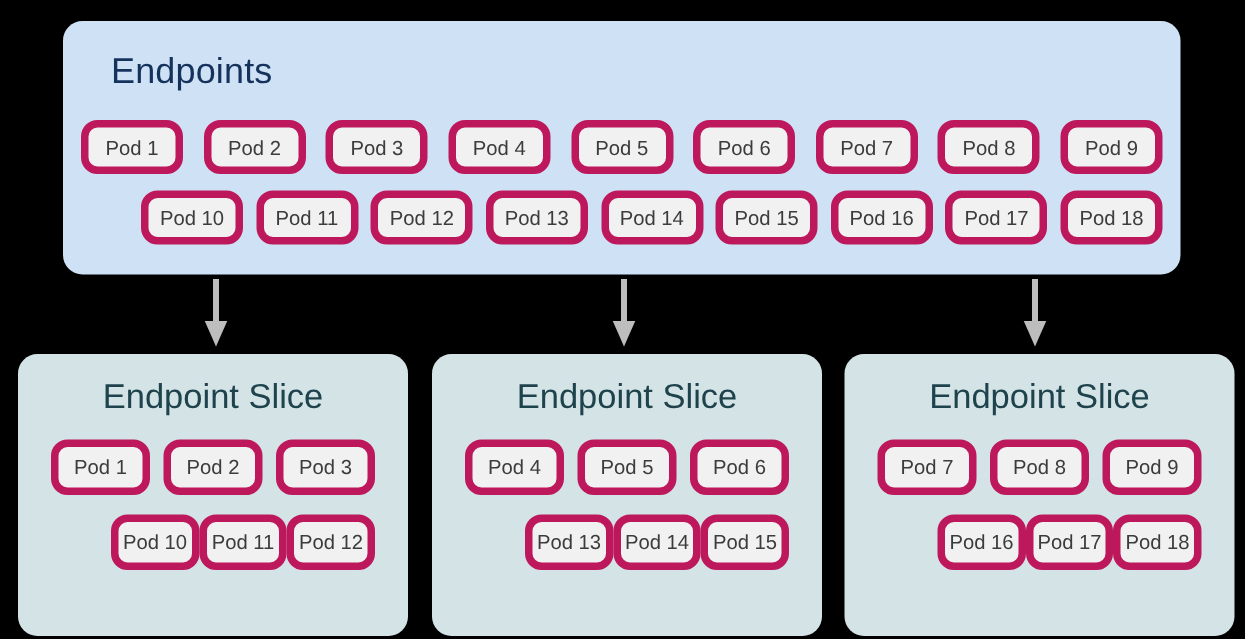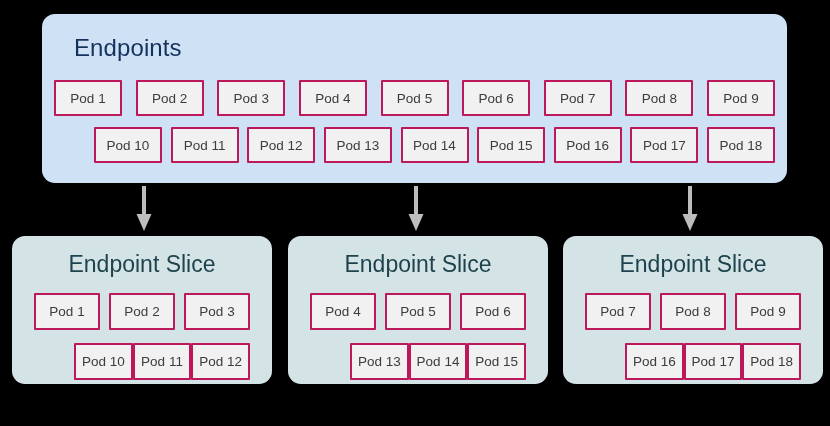--- a/index.html
+++ b/index.html
@@ -59,22 +59,22 @@
   }
   .pod-row + .pod-row {
     margin-top: 11px;
     margin-left: 40px;
   }
 
   .pod-chip {
     width: 68px;
     height: 36px;
     background: #f1f1f1;
-    border: 2px solid #be185d;
-    border-radius: 1px;
+    border: 5px solid #be185d;
+    border-radius: 11px;
     display: flex;
     align-items: center;
     justify-content: center;
     font-size: 13.5px;
     color: #3c3c3c;
     box-sizing: border-box;
   }
 
   
   .arrow {
@@ -87,21 +87,21 @@
 
   .arrow-1 { left: 133px; }
   .arrow-2 { left: 405px; }
   .arrow-3 { left: 679px; }
 
   
   .slice-box {
     position: absolute;
     top: 236px;
     width: 260px;
-    height: 148px;
+    height: 188px;
     background: #d3e3e6;
     border-radius: 13px;
     box-sizing: border-box;
   }
   .slice-1 { left: 12px; }
   .slice-2 { left: 288px; }
   .slice-3 { left: 563px; }
 
   .slice-title {
     position: absolute;

